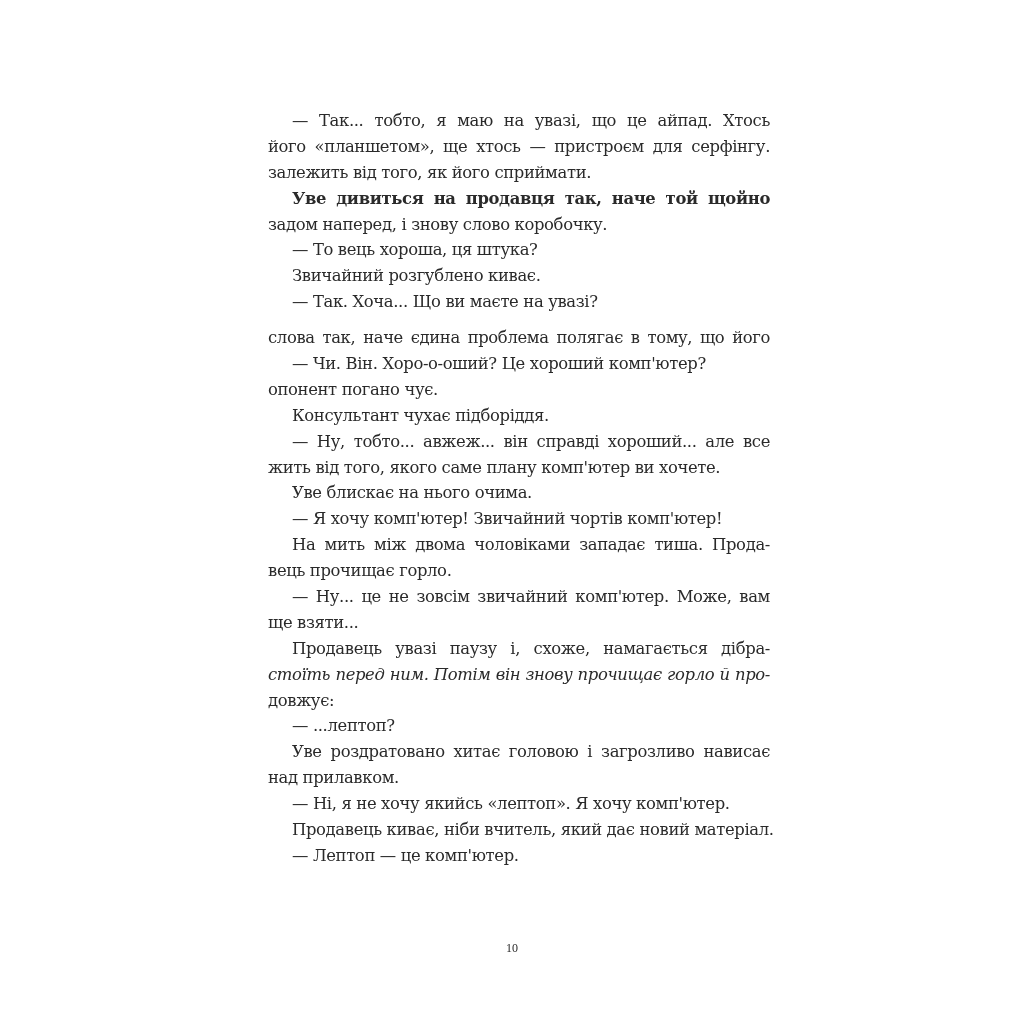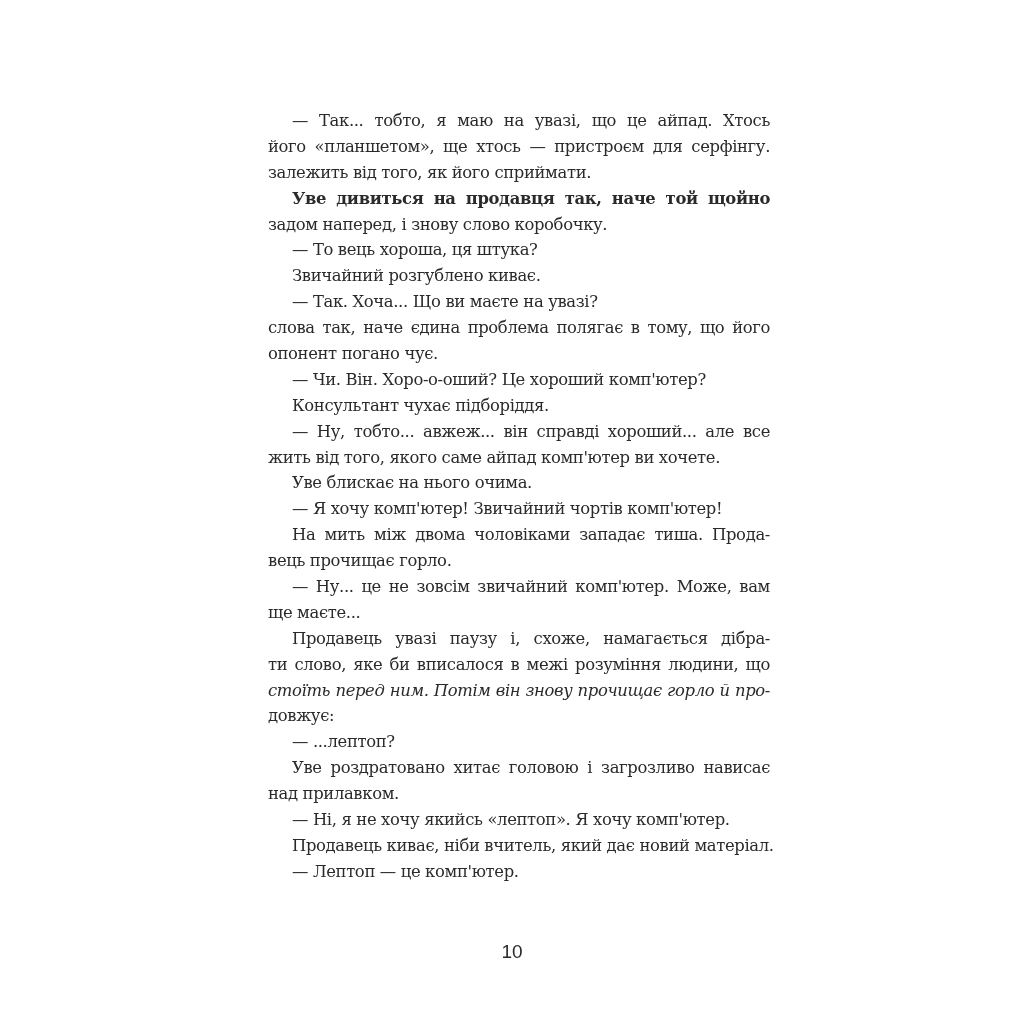--- a/index.html
+++ b/index.html
@@ -41,52 +41,51 @@
     }
     .line.indent {
       padding-left: 24px;
     }
     .page-number {
       position: absolute;
       left: 0;
       width: 1024px;
       top: 941px;
       text-align: center;
-      font-family: Liberation Sans, sans-serif;
-      font-size: 19px;
+      font-family: Liberation Serif, serif;
+      font-size: 12px;
       color: #2a2a2a;
     }
   </style>
 </head>
 <body>
 
 <div class="page">
   <div class="text-block" id="text-block">
       <span class="line indent justify" style="white-space: normal; overflow: hidden;">— Так... тобто, я маю на увазі, що це айпад. Хтось називає</span>
       <span class="line justify" style="white-space: normal; overflow: hidden;">його «планшетом», ще хтось — пристроєм для серфінгу. Все</span>
       <span class="line">залежить від того, як його сприймати.</span>
       <span class="line indent justify" style="white-space: normal; overflow: hidden; font-weight: bold;">Уве дивиться на продавця так, наче той щойно говорив</span>
       <span class="line">задом наперед, і знову слово коробочку.</span>
       <span class="line indent">— То вець хороша, ця штука?</span>
       <span class="line indent">Звичайний розгублено киває.</span>
       <span class="line indent">— Так. Хоча... Що ви маєте на увазі?</span>
-      <span class="line justify" style="white-space: normal; overflow: hidden;">слова так, наче єдина проблема полягає в тому, що його</span>
+      <span class="line justify" style="white-space: normal; overflow: hidden; margin-top: 10px;">слова так, наче єдина проблема полягає в тому, що його</span>
+      <span class="line indent">— Чи. Він. Хоро-о-оший? Це хороший комп'ютер?</span>
       <span class="line">опонент погано чує.</span>
-      <span class="line indent">— Чи. Він. Хоро-о-оший? Це хороший комп'ютер?</span>
       <span class="line indent">Консультант чухає підборіддя.</span>
       <span class="line indent justify" style="white-space: normal; overflow: hidden;">— Ну, тобто... авжеж... він справді хороший... але все зале-</span>
-      <span class="line">жить від того, якого саме айпад комп'ютер ви хочете.</span>
+      <span class="line">жить від того, якого саме плану комп'ютер ви хочете.</span>
       <span class="line indent">Уве блискає на нього очима.</span>
       <span class="line indent">— Я хочу комп'ютер! Звичайний чортів комп'ютер!</span>
       <span class="line indent justify" style="white-space: normal; overflow: hidden;">На мить між двома чоловіками западає тиша. Прода-</span>
       <span class="line">вець прочищає горло.</span>
       <span class="line indent justify" style="white-space: normal; overflow: hidden;">— Ну... це не зовсім звичайний комп'ютер. Може, вам кра-</span>
-      <span class="line">ще маєте...</span>
+      <span class="line">ще взяти...</span>
       <span class="line indent justify" style="white-space: normal; overflow: hidden;">Продавець увазі паузу і, схоже, намагається дібра-</span>
-      <span class="line justify" style="white-space: normal; overflow: hidden;">ти слово, яке би вписалося в межі розуміння людини, що</span>
       <span class="line justify" style="white-space: normal; overflow: hidden; font-style: italic;">стоїть перед ним. Потім він знову прочищає горло й про-</span>
       <span class="line">довжує:</span>
       <span class="line indent">— ...лептоп?</span>
       <span class="line indent justify" style="white-space: normal; overflow: hidden;">Уве роздратовано хитає головою і загрозливо нависає</span>
       <span class="line">над прилавком.</span>
       <span class="line indent">— Ні, я не хочу якийсь «лептоп». Я хочу комп'ютер.</span>
       <span class="line indent">Продавець киває, ніби вчитель, який дає новий матеріал.</span>
       <span class="line indent">— Лептоп — це комп'ютер.</span>
     </div>
   <div class="page-number">10</div>

